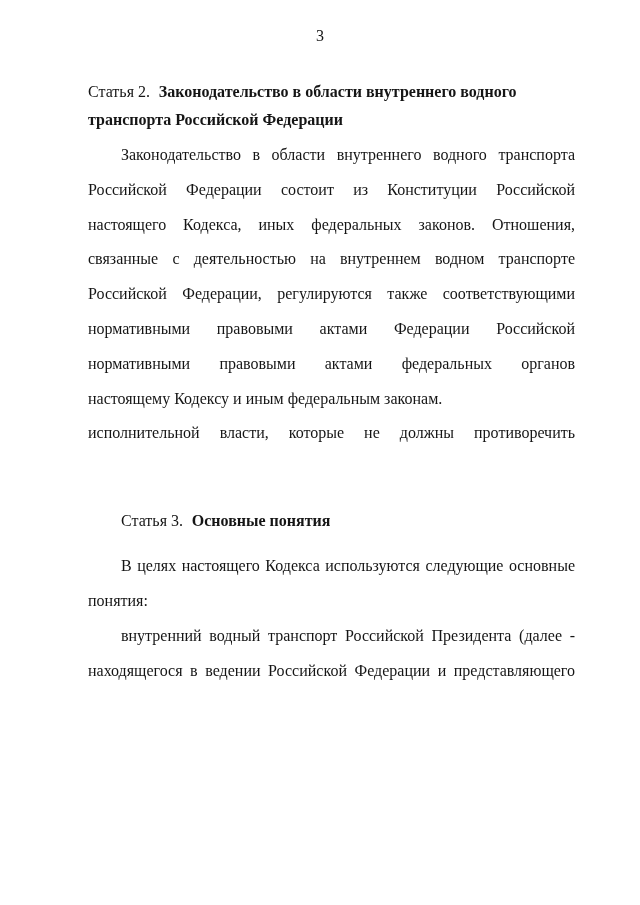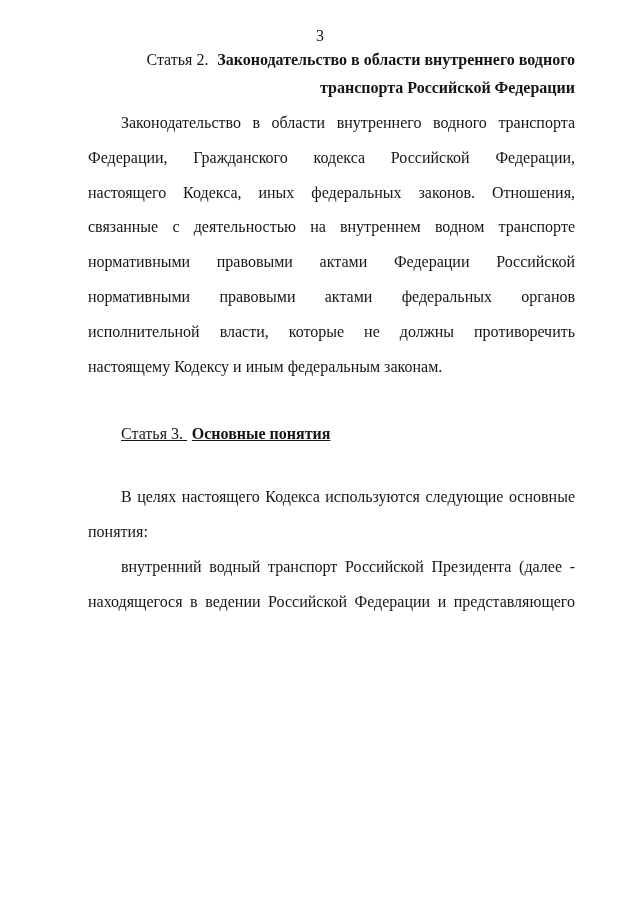--- a/index.html
+++ b/index.html
@@ -17,29 +17,29 @@
     padding-top: 26px;
     height: 20px;
     line-height: 20px;
     text-align: center;
   }
   .content {
     margin-left: 88px;
     width: 487px;
   }
   .heading { font-size: 16px; }
-  .h2head { text-align: right; }
-  .h3head { margin-top: 36px; text-indent: 33px; text-decoration: underline; }
+  .h2head { margin-top: 32px; text-align: left; }
+  .h3head { margin-top: 56px; text-indent: 33px; }
   .hline { line-height: 28px; }
   .hbold { font-weight: bold; }
   .hlabel { font-weight: normal; }
   .hlabel + .hbold { margin-left: 0.30em; }
   .para { }
   .p1 { margin-top: 4px; }
-  .p2 { margin-top: 32px; }
+  .p2 { margin-top: 14px; }
   .p3 { margin-top: 0; }
   .line {
     line-height: 34.8px;
     height: 34.8px;
     overflow: hidden;
   }
   .just {
     text-align: justify;
     text-align-last: justify;
   }
@@ -56,27 +56,28 @@
     <div class="heading h2head">
       <div class="hline">
         <span class="hlabel">Статья 2.</span>
         <span class="hbold">Законодательство в области внутреннего водного</span>
       </div>
       <div class="hline hbold">транспорта Российской Федерации</div>
     </div>
 
     <div class="para p1">
       <div class="line just indent">Законодательство в области внутреннего водного транспорта</div>
-      <div class="line just">Федерации, Гражданского кодекса Российской Федерации,</div>
+      <div class="line just">Российской Федерации состоит из Конституции Российской</div>
       <div class="line just">настоящего Кодекса, иных федеральных законов. Отношения,</div>
       <div class="line just">связанные с деятельностью на внутреннем водном транспорте</div>
+      <div class="line just">Российской Федерации, регулируются также соответствующими</div>
       <div class="line just">нормативными правовыми актами Федерации Российской</div>
       <div class="line just">нормативными правовыми актами федеральных органов</div>
+      <div class="line">настоящему Кодексу и иным федеральным законам.</div>
       <div class="line just">исполнительной власти, которые не должны противоречить</div>
-      <div class="line">настоящему Кодексу и иным федеральным законам.</div>
     </div>
 
     <div class="heading h3head">
       <div class="hline">
         <span class="hlabel">Статья 3.</span>
         <span class="hbold">Основные понятия</span>
       </div>
     </div>
 
     <div class="para p2">

